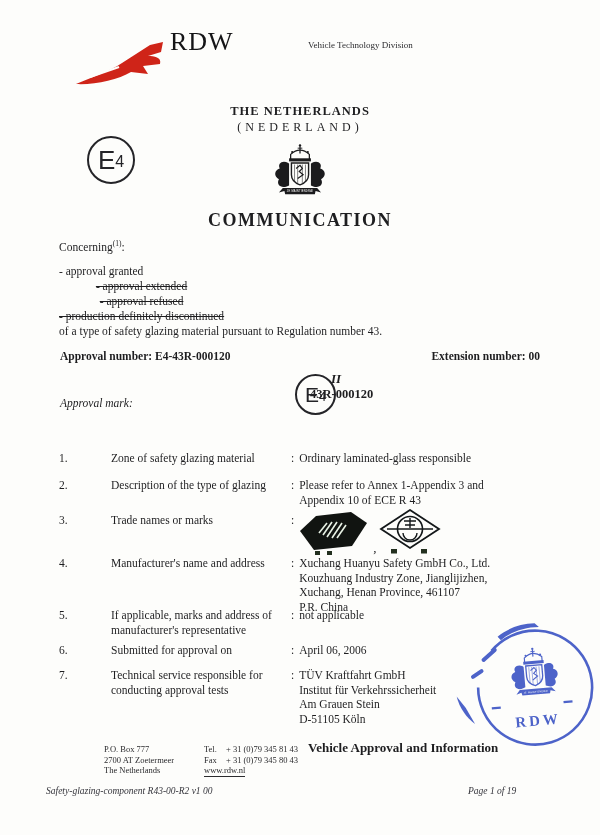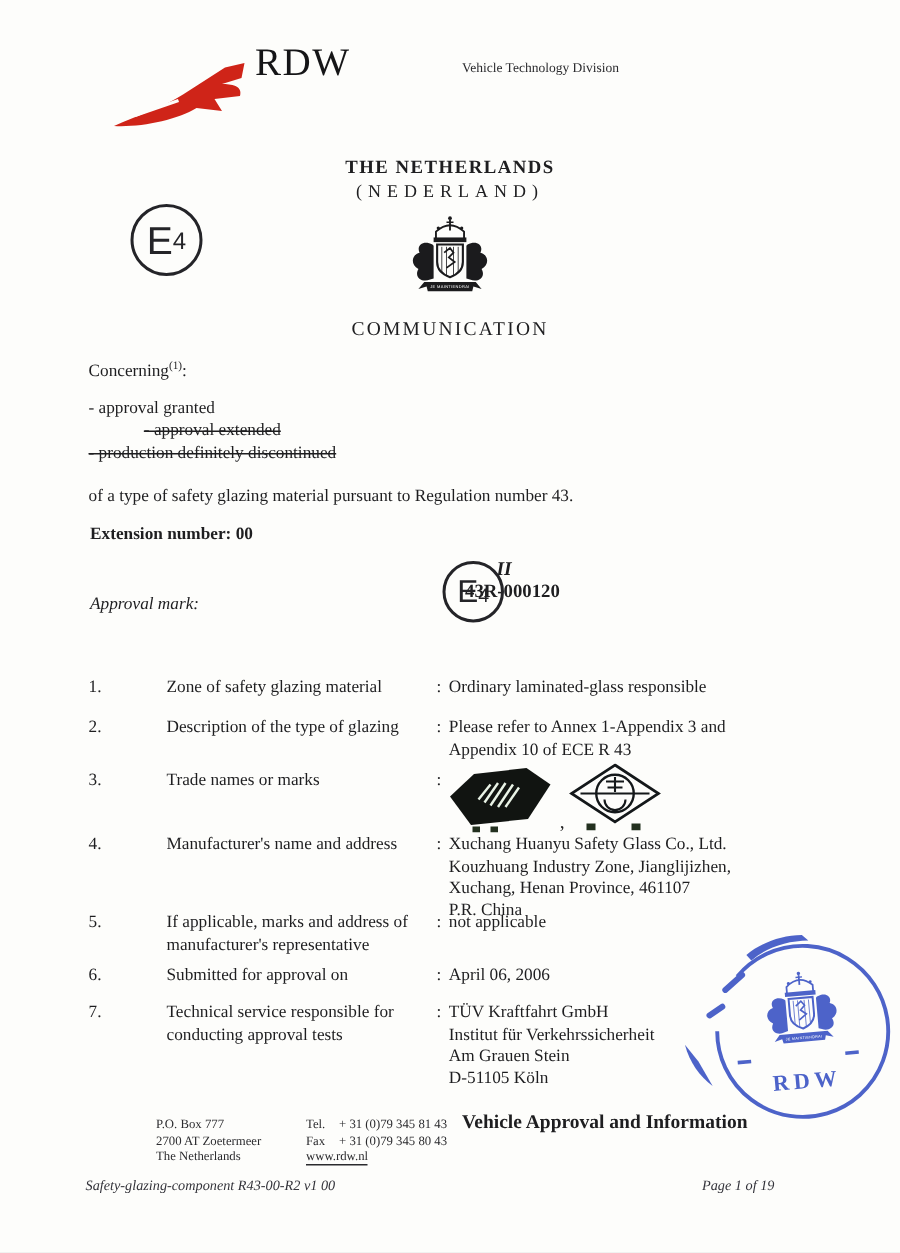--- a/index.html
+++ b/index.html
@@ -7,21 +7,21 @@
         font-family:"Liberation Serif", serif;color:#1e1e20;overflow:hidden;}
   
   .header-logo{position:absolute;left:74px;top:40px;width:92px;height:50px;}
   .header-org{position:absolute;left:170px;top:27px;font-size:26px;letter-spacing:1px;color:#151517;}
   .header-division{position:absolute;left:308px;top:40px;font-size:9px;color:#2b2b2e;}
   
   .masthead{position:absolute;left:0;top:104px;width:600px;text-align:center;}
   .country{font-weight:bold;font-size:12.5px;letter-spacing:1px;}
   .country-native{font-size:12px;letter-spacing:4px;margin-top:1px;text-align:center;}
   .emblem-black{margin-top:5px;color:#1b1b1d;}
-  .doc-type{font-weight:normal;font-size:13px;letter-spacing:1.5px;margin-top:6px;}
+  .doc-type{font-weight:bold;font-size:18px;letter-spacing:1.5px;margin-top:6px;}
   
   .e-badge{position:absolute;display:flex;align-items:center;justify-content:center;
            border:2.5px solid #242428;border-radius:50%;
            font-family:"Liberation Sans", sans-serif;color:#242428;background:transparent;}
   .e-badge-big{left:87px;top:136px;width:44px;height:44px;}
   .e-badge-big .e-letter{font-size:26px;line-height:1;}
   .e-badge-big .e-digit{font-size:16px;line-height:1;margin-top:4px;}
   .e-badge-small{width:37px;height:37px;border-width:2px;}
   .e-badge-small .e-letter{font-size:21px;line-height:1;}
   .e-badge-small .e-digit{font-size:13px;line-height:1;margin-top:3px;}
@@ -51,21 +51,21 @@
   .trade-comma{font-size:13px;margin:0 3px 0 4px;}
   
   .stamp{position:absolute;left:450px;top:610px;width:160px;height:152px;
          transform:rotate(-5deg);color:#3f57c5;opacity:.92;}
   
   .footer-address{position:absolute;left:104px;top:744px;font-size:8.5px;line-height:10.5px;color:#2b2b2e;}
   .footer-contact{position:absolute;left:204px;top:744px;font-size:8.5px;line-height:10.5px;color:#2b2b2e;}
   .footer-contact .c-label{display:inline-block;width:22px;}
   .footer-website{border-bottom:1px solid #2b2b2e;display:inline-block;}
   .footer-dept{position:absolute;left:308px;top:740px;font-weight:bold;font-size:13px;}
-  .footer-docref{position:absolute;left:57px;top:786px;font-style:italic;font-size:9.5px;color:#33333a;}
+  .footer-docref{position:absolute;left:46px;top:786px;font-style:italic;font-size:9.5px;color:#33333a;}
   .footer-page{position:absolute;left:438px;top:786px;font-style:italic;font-size:9.5px;color:#33333a;margin-left:30px;}
 </style>
 </head>
 <body>
 
 <svg width="0" height="0" style="position:absolute" aria-hidden="true">
   <defs>
     <g id="nl-emblem" stroke="currentColor" fill="none">
 
       <path d="M38,22 v-6 q12,-11 24,0 v6" stroke-width="1.6"></path>
@@ -113,26 +113,28 @@
     <span class="e-digit">4</span>
   </div>
 
   <div class="concerning">
     <div>
       <span>Concerning</span><sup>(1)</sup><span>:</span>
     </div>
     <div class="concerning-options">
       <div>- approval granted</div>
       <div class="struck">- approval extended</div>
+      <div class="struck">- approval refused</div>
       <div class="struck">- production definitely discontinued</div>
     </div>
   </div>
   <div class="subject">of a type of safety glazing material pursuant to Regulation number 43.</div>
 
   <div class="numbers-row">
+    <span>Approval number: E4-43R-000120</span>
     <span>Extension number: 00</span>
   </div>
 
   <div class="mark-label">Approval mark:</div>
   <div class="mark-cluster">
     <div class="mark-class">II</div>
     <div class="mark-line">
       <div class="e-badge e-badge-small">
         <span class="e-letter">E</span>
         <span class="e-digit">4</span>
@@ -205,21 +207,21 @@
     </div>
 
     <div class="item-row" style="top:110px">
       <span>4.</span>
       <span class="vlines">
           <span>Manufacturer's name and address</span>
         </span>
       <span class="item-value">
         <span class="item-colon">:</span>
         <span class="vlines">
-          <span>Xuchang Huanyu Safety Glass Co., Ltd.</span>
+          <span>Xuchang Huanyu Safety GmbH Co., Ltd.</span>
           <span>Kouzhuang Industry Zone, Jianglijizhen,</span>
           <span>Xuchang, Henan Province, 461107</span>
           <span>P.R. China</span>
         </span>
       </span>
     </div>
 
     <div class="item-row" style="top:162px">
       <span>5.</span>
       <span class="vlines">

